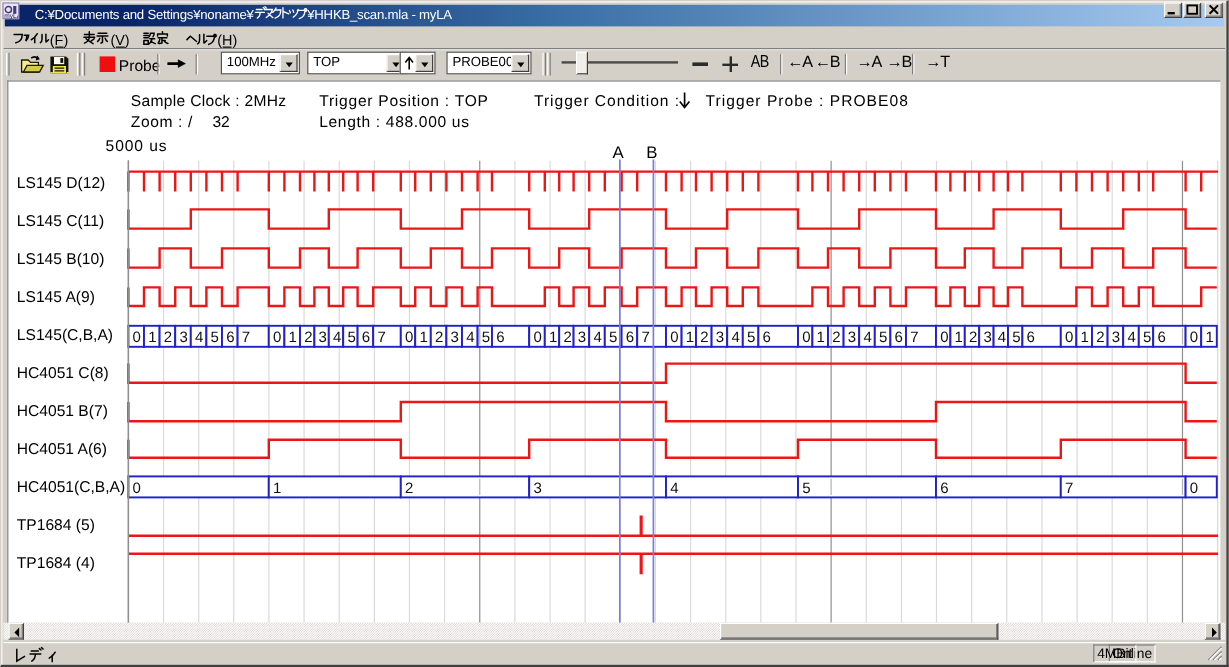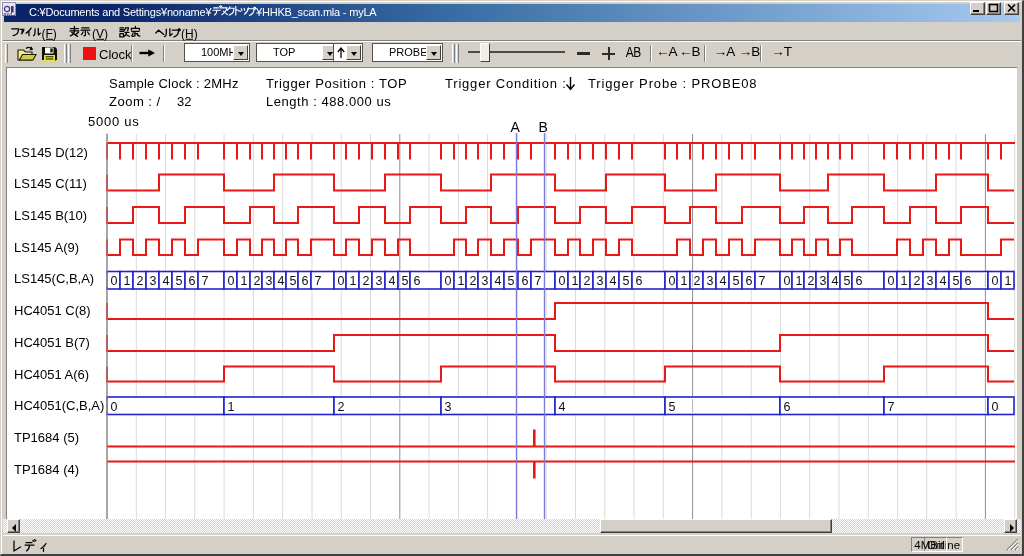--- a/index.html
+++ b/index.html
@@ -2,21 +2,21 @@
 <html><head><meta charset="utf-8"><style>
 *{margin:0;padding:0;box-sizing:border-box}
 html,body{width:1024px;height:556px;overflow:hidden;background:#d4d0c8;font-family:"Liberation Sans",sans-serif;position:relative}
 .win{position:absolute;left:0;top:0;width:1024px;height:556px;background:#d4d0c8;border-left:1px solid #d4d0c8;border-top:1px solid #d4d0c8;border-right:2px solid #404040;border-bottom:2px solid #404040;box-shadow:inset 1px 1px 0 #fff}
 .title{position:absolute;left:4px;top:4px;right:4px;height:17.5px;background:linear-gradient(90deg,#0a246a 0%,#0a246a 10%,#3a6ea5 45%,#a6caf0 100%)}
 .ticon{position:absolute;left:2px;top:2px;width:14px;height:14px;background:#e8e4f4;border:1px solid #9088b8}
 .tbtn{position:absolute;top:2px;width:15px;height:13px;background:#d4d0c8;border-top:1px solid #fff;border-left:1px solid #fff;border-right:1px solid #404040;border-bottom:1px solid #404040;box-shadow:inset -1px -1px 0 #808080;font-size:9px;text-align:center;line-height:11px;color:#000}
 .menubar{position:absolute;left:3px;top:23px;right:3px;height:18px;background:#d4d0c8;border-bottom:1px solid #808080;box-shadow:0 1px 0 #fff}
 .toolbar{position:absolute;left:3px;top:42px;right:3px;height:25px;background:#d4d0c8}
 .client{position:absolute;left:6px;top:67px;width:1011px;height:452px;background:#fff;border-left:1px solid #808080;border-top:1px solid #808080}
-.combo{position:absolute;top:43px;height:19px;background:#fff;border:1.5px solid #55524c;font-size:11px;line-height:17px;padding-left:16px;color:#000;white-space:nowrap;overflow:hidden}
+.combo{position:absolute;top:43px;height:19px;background:#fff;border:1.5px solid #55524c;font-size:11px;line-height:17px;padding-left:4px;color:#000;white-space:nowrap;overflow:hidden}
 .cbtn{position:absolute;right:1px;top:1px;width:15px;height:15px;background:#d4d0c8;border-top:1px solid #fff;border-left:1px solid #fff;border-right:1px solid #404040;border-bottom:1px solid #404040}
 .cbtn:after{content:"";position:absolute;left:4px;top:6px;border-left:3.5px solid transparent;border-right:3.5px solid transparent;border-top:4px solid #000}
 .sep{position:absolute;top:45px;width:2px;height:17px;border-left:1px solid #808080;border-right:1px solid #fff}
 .grip{position:absolute;top:44px;width:3px;height:19px;border-left:1px solid #fff;border-right:1px solid #808080;background:#d4d0c8}
 .tbt{position:absolute;top:44px;height:19px;font-size:13.5px;color:#000;text-align:center}
 .sbar{position:absolute;left:3px;top:519px;width:1018px;height:14px;background:#fff;background-image:linear-gradient(45deg,#d6d2ca 25%,transparent 25%,transparent 75%,#d6d2ca 75%),linear-gradient(45deg,#d6d2ca 25%,transparent 25%,transparent 75%,#d6d2ca 75%);background-size:2px 2px;background-position:0 0,1px 1px}
 .sbtn{position:absolute;top:0;width:13px;height:14px;background:#d4d0c8;border-top:1px solid #fff;border-left:1px solid #fff;border-right:1px solid #404040;border-bottom:1px solid #404040;box-shadow:inset -1px -1px 0 #808080}
 .statusbar{position:absolute;left:3px;top:535px;width:1018px;height:17px;background:#d4d0c8;border-top:1px solid #fff}
 .spanel{position:absolute;top:1px;height:15px;border:1px solid;border-color:#808080 #fff #fff #808080;font-size:11.5px;line-height:14px;text-align:center;color:#000}
 </style></head><body>
@@ -112,21 +112,21 @@
     <path d="M1,1 H14 L16,3 V15 H1 Z" fill="#121208"></path>
     <rect x="4" y="1.5" width="8.5" height="6" fill="#fcfcf4"></rect>
     <rect x="9.3" y="2.4" width="2.4" height="4" fill="#121208"></rect>
     <rect x="3" y="9" width="11" height="6" fill="#ece648"></rect>
     <path d="M4.5,10.8 h8 M4.5,13 h8" stroke="#121208" stroke-width="1"></path>
     <path d="M1,14.5 h2 M14.5,14.5 h2" stroke="#ece648" stroke-width="1"></path>
   </svg>
 <div class="grip" style="left:64px"></div>
 <div class="grip" style="left:68px"></div>
 <div style="position:absolute;left:83px;top:47px;width:13px;height:13px;background:#ee1010"></div>
-<div style="position:absolute;left:99px;top:47px;font-size:13px;color:#000">Clock</div>
+<div style="position:absolute;left:99px;top:47px;font-size:13px;color:#000">Probe</div>
 <div class="sep" style="left:131px"></div>
 <svg style="position:absolute;left:139px;top:49px" width="17" height="8" viewBox="0 0 17 8">
     <path d="M0.5,4 H10" stroke="#000" stroke-width="2.4"></path>
     <path d="M9.5,0.8 L15.5,4 L9.5,7.2 Z" fill="#000" stroke="#000" stroke-width="0.5"></path>
   </svg>
 <div class="sep" style="left:163px"></div>
 <div class="combo" style="left:184px;width:66px">100MHz<div class="cbtn"></div></div>
 <div class="combo" style="left:256px;width:83px">TOP<div class="cbtn"></div></div>
 <div class="combo" style="left:333px;width:30px">
     <svg width="10" height="14" style="position:absolute;left:2px;top:2px">

